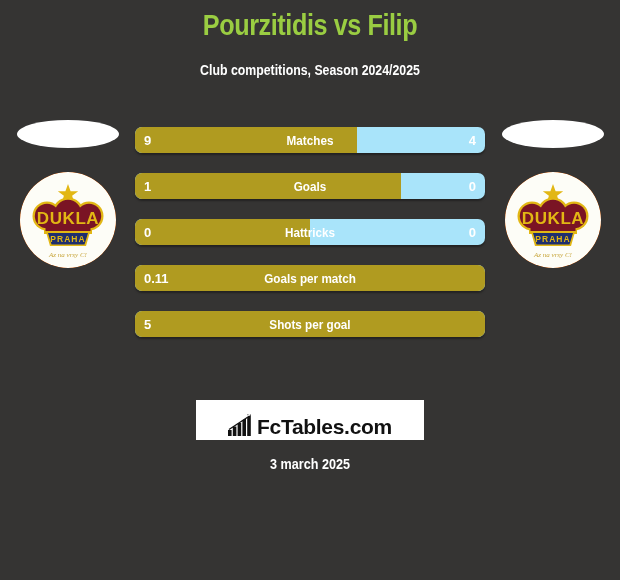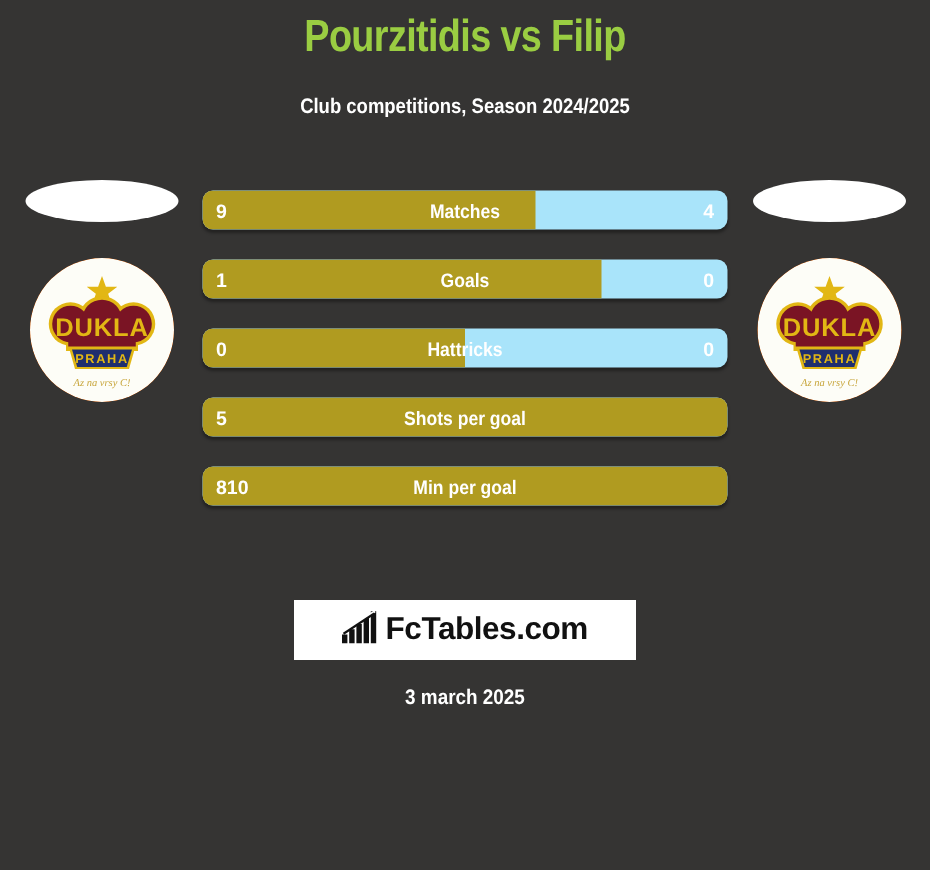--- a/index.html
+++ b/index.html
@@ -149,21 +149,21 @@
 
   
   .watermark {
     position: absolute;
     left: 196px;
     top: 400px;
     width: 228px;
     height: 40px;
     background: #ffffff;
     display: flex;
-    align-items: center;
+    align-items: flex-end;
     justify-content: center;
   }
   .wm-inner {
     display: flex;
     align-items: center;
     gap: 5px;
   }
   .wm-text {
     color: #111111;
     font-size: 21px;
@@ -263,27 +263,27 @@
         <div class="val-right">0</div>
       </div>
       <div class="row">
         <div class="fill-left" style="width: 50%;"></div>
         <div class="val-left">0</div>
         <div class="label">Hattricks</div>
         <div class="val-right">0</div>
       </div>
       <div class="row">
         <div class="fill-left" style="width: 100%;"></div>
+        <div class="val-left">0.11</div>
+        <div class="label">Goals per match</div>
+      </div>
+      <div class="row">
+        <div class="fill-left" style="width: 100%;"></div>
         <div class="val-left">5</div>
         <div class="label">Shots per goal</div>
-      </div>
-      <div class="row">
-        <div class="fill-left" style="width: 100%;"></div>
-        <div class="val-left">810</div>
-        <div class="label">Min per goal</div>
       </div>
     </div>
 
   <div class="watermark">
     <div class="wm-inner">
       <span>
         <svg width="24" height="22" viewBox="0 0 24 22" aria-hidden="true">
           <rect x="0" y="16" width="3.6" height="6" fill="#111111"></rect>
           <rect x="4.8" y="12.5" width="3.6" height="9.5" fill="#111111"></rect>
           <rect x="9.6" y="9" width="3.6" height="13" fill="#111111"></rect>

